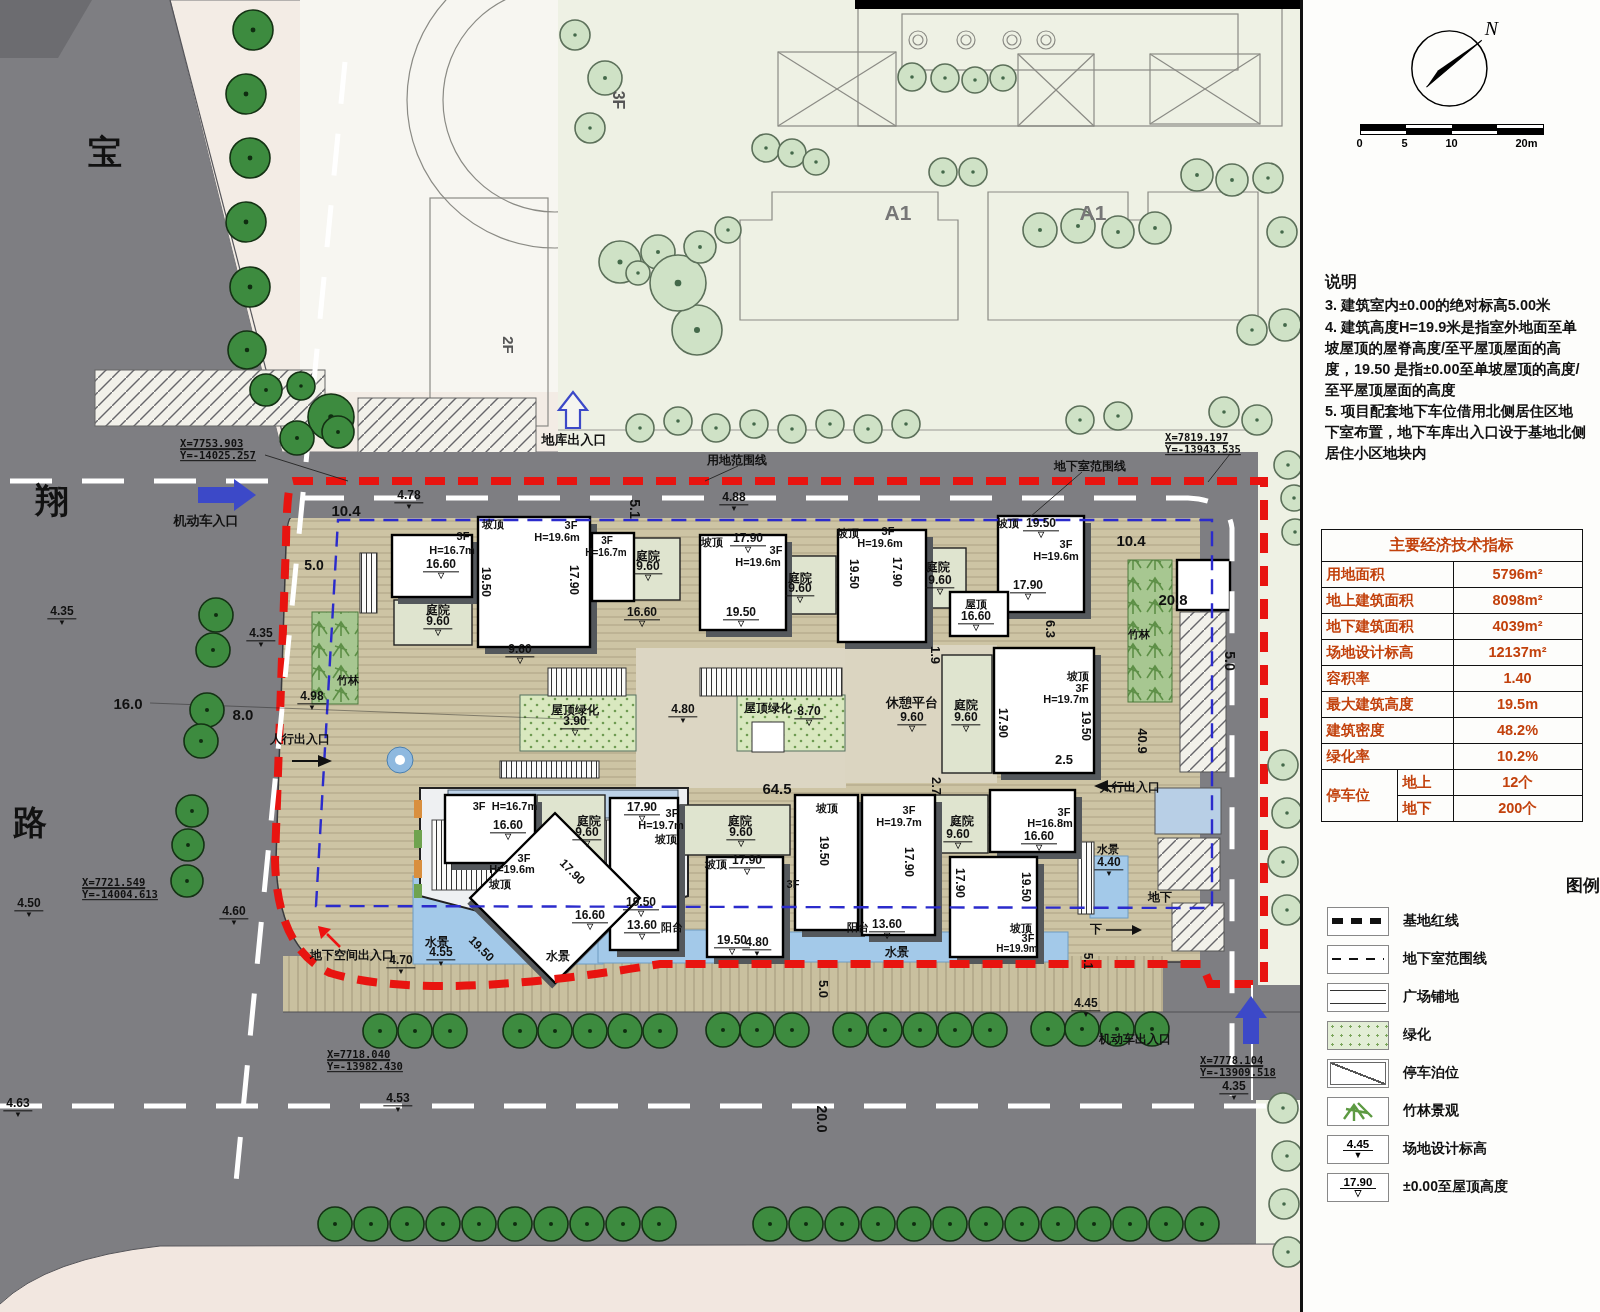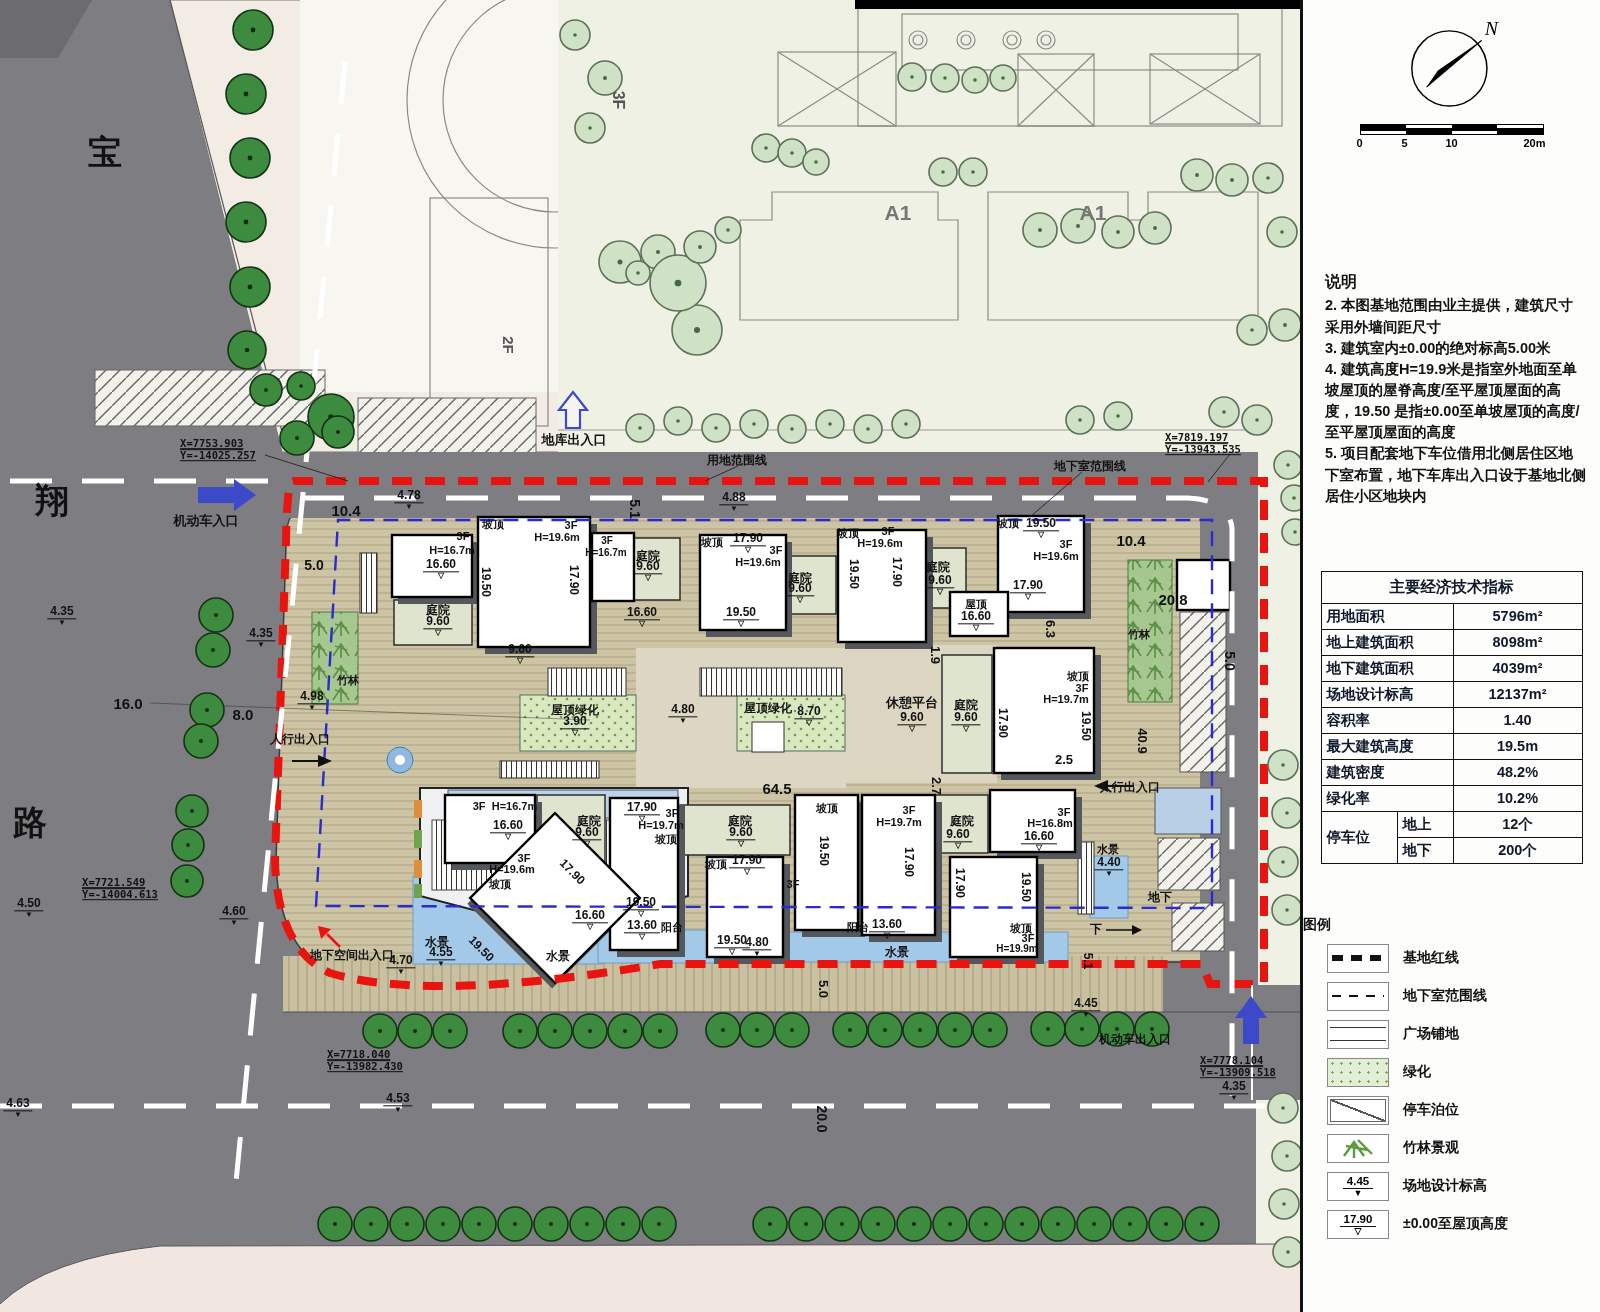--- a/index.html
+++ b/index.html
@@ -21,27 +21,27 @@
   #panel-title{text-align:center;font-size:22px;font-weight:700;letter-spacing:10px;margin-top:2px;color:#111;}
   #scalebar{position:relative;width:184px;margin:10px auto 0;height:30px;}
   .sb-row{display:flex;height:5px;border-left:1px solid #000;border-right:1px solid #000;}
   .sb-seg{width:46px;height:5px;box-sizing:border-box;border-top:1px solid #000;border-bottom:1px solid #000;}
   .sb-b{background:#000;} .sb-w{background:#fff;}
   .sb-ticks{position:relative;height:16px;font-size:11px;font-weight:600;}
   .sb-ticks span{position:absolute;top:2px;}
   #notes{margin:118px 14px 0 22px;color:#111;}
   #notes-title{font-size:16px;font-weight:700;margin-bottom:2px;}
   #notes p{margin:0;font-size:14.5px;font-weight:600;line-height:1.46;}
-  table.econ{margin:64px auto 0;border-collapse:collapse;width:262px;font-size:14.5px;font-weight:600;color:#0f172a;}
+  table.econ{margin:64px auto 0;border-collapse:collapse;width:262px;font-size:14.5px;font-weight:600;color:#c2410c;}
   table.econ th,table.econ td{border:1.6px solid #111;padding:3px 5px;}
   table.econ th{font-size:15.5px;text-align:center;padding:5px;}
   td.lab{text-align:left;}
   td.val{text-align:center;width:118px;}
   #legend{margin-top:52px;}
-  #legend-title{text-align:left;font-size:14px;font-weight:700;margin-bottom:10px;color:#111;}
+  #legend-title{text-align:right;font-size:17px;font-weight:700;margin-bottom:10px;color:#111;}
   .lg-row{display:flex;align-items:center;margin:0 0 9px 24px;}
   .sw{width:62px;height:29px;border:1px solid #888;background:#fff;display:flex;align-items:center;
       justify-content:center;flex-direction:column;box-sizing:border-box;position:relative;}
   .lg-label{margin-left:14px;font-size:14px;font-weight:600;color:#111;white-space:nowrap;}
   .sw-redline{width:52px;height:6px;background:repeating-linear-gradient(90deg,#111 0 11px,transparent 11px 19px);}
   .sw-ugline{width:52px;height:2px;background:repeating-linear-gradient(90deg,#111 0 9px,transparent 9px 17px);}
   .sw-paving{width:56px;height:12px;border-top:1.6px solid #333;border-bottom:1.6px solid #333;}
   .sw-green{position:absolute;inset:0;background-color:#e3eed6;
       background-image:radial-gradient(#7ba65b 1.2px,transparent 1.4px);background-size:9px 9px;}
   .sw-park{position:absolute;inset:2px;background:linear-gradient(to top right,#fff 47.5%,#555 47.5%,#555 52.5%,#fff 52.5%);border:1px solid #666;}
@@ -674,27 +674,26 @@
       <div class="sb-row" style="border-top:1px solid #000;">
         <div class="sb-seg sb-w"></div>
           <div class="sb-seg sb-b"></div>
           <div class="sb-seg sb-w"></div>
           <div class="sb-seg sb-b"></div>
       </div>
       <div class="sb-ticks">
         <span style="left:-3px">0</span>
         <span style="left:42px">5</span>
         <span style="left:86px">10</span>
-        <span style="left:164px">20m</span>
+        <span style="left:156px">20m</span>
       </div>
     </div>
 
     <div id="notes">
       <div id="notes-title">说明</div>
-      <p>2. 本图基地范围由业主提供，建筑尺寸采用外墙间距尺寸</p>
       <p>3. 建筑室内±0.00的绝对标高5.00米</p>
       <p>4. 建筑高度H=19.9米是指室外地面至单坡屋顶的屋脊高度/至平屋顶屋面的高度，19.50 是指±0.00至单坡屋顶的高度/至平屋顶屋面的高度</p>
       <p>5. 项目配套地下车位借用北侧居住区地下室布置，地下车库出入口设于基地北侧居住小区地块内</p>
     </div>
 
     <table class="econ">
       <tbody>
           <tr>
             <th colspan="3">主要经济技术指标</th>
           </tr>

